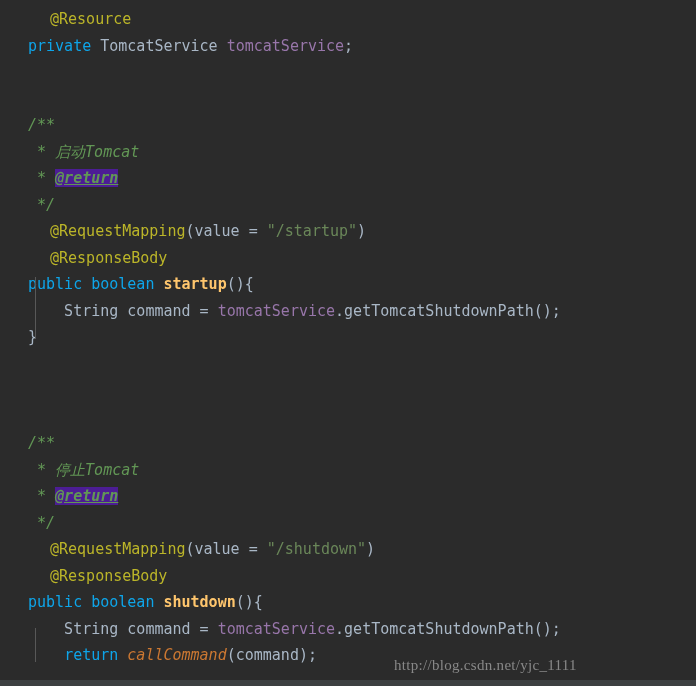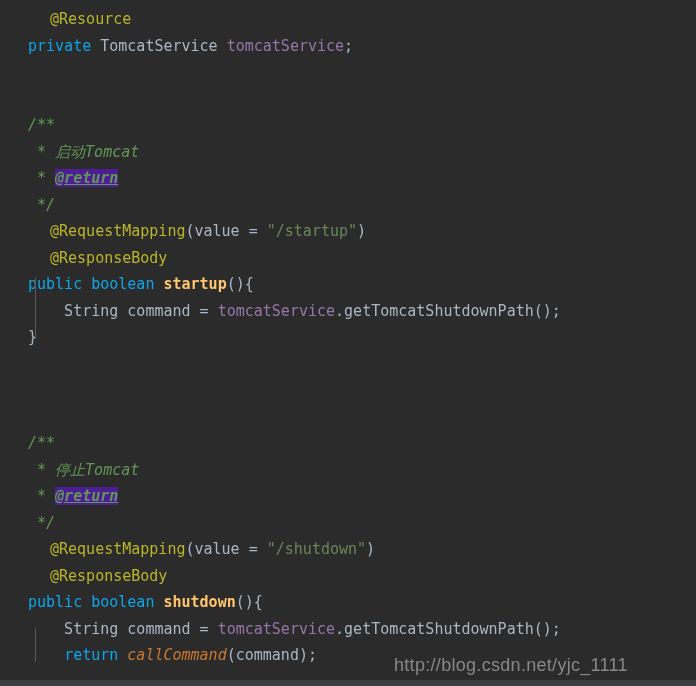--- a/index.html
+++ b/index.html
@@ -71,22 +71,22 @@
     width: 696px;
     height: 6px;
     background: #3c3f41;
   }
 
   
   .watermark {
     position: absolute;
     left: 394px;
     top: 652px;
-    font-family: Liberation Sans, sans-serif;
-    font-size: 18px;
+    font-family: Liberation Serif, serif;
+    font-size: 15px;
     color: #888888;
     white-space: pre;
     letter-spacing: 0.3px;
   }
 </style>
 </head>
 <body>
 
 <div id="editor">
 

